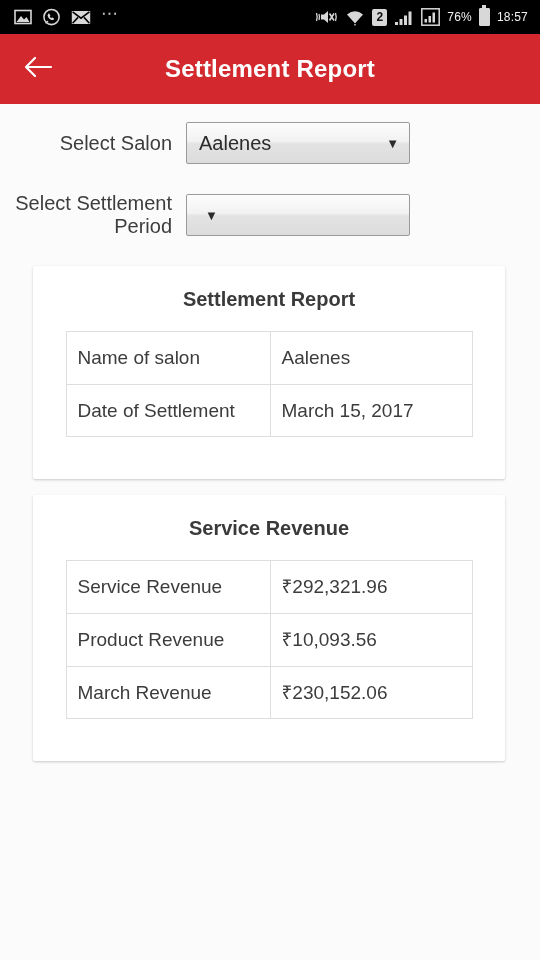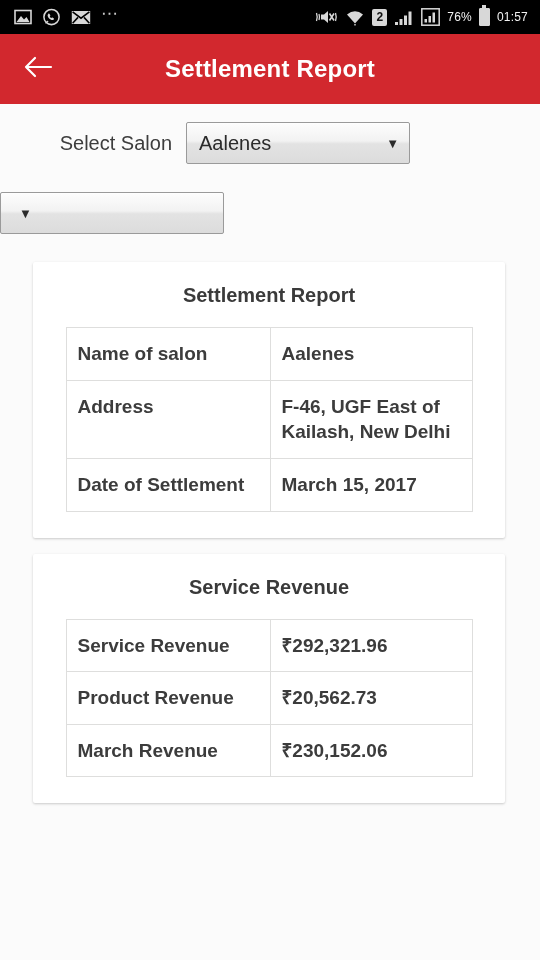--- a/index.html
+++ b/index.html
@@ -167,24 +167,23 @@
   }
   .card-title {
     text-align: center;
     font-size: 20px;
     font-weight: bold;
     color: #3a3a3a;
     margin-bottom: 20px;
   }
   .rep-table {
     width: 406px;
-    margin: 0 auto;
+    margin: 16px auto;
     border-collapse: collapse;
     table-layout: fixed;
-    font-weight: bold;
   }
   .rep-table td {
     border: 1px solid #dededd;
     padding: 13px 10px 13px 11px;
     font-size: 19px;
     color: #3c3c3c;
     vertical-align: top;
     line-height: 1.35;
   }
   .rep-table td.k { width: 204px; }
@@ -246,21 +245,21 @@
     <span class="sb-ico">
       <svg width="19" height="18" viewBox="0 0 19 18">
           <rect x="0.8" y="0.8" width="17.4" height="16.4" fill="none" stroke="#d8d8d8" stroke-width="1.5"></rect>
           <rect x="3.5" y="11" width="2.5" height="3.5" fill="#d8d8d8"></rect>
           <rect x="7.5" y="8" width="2.5" height="6.5" fill="#d8d8d8"></rect>
           <rect x="11.5" y="4.5" width="2.5" height="10" fill="#d8d8d8"></rect>
         </svg>
     </span>
     <span class="sb-text">76%</span>
     <span class="battery"></span>
-    <span class="sb-text">01:57</span>
+    <span class="sb-text">18:57</span>
   </div>
 </div>
 
 <div class="appbar">
   <div class="back-btn">
     <span>
       <svg width="30" height="24" viewBox="0 0 30 24">
           <path d="M28 12 H3 M12 3 L3 12 L12 21" fill="none" stroke="#ffffff" stroke-width="2.2" stroke-linecap="round" stroke-linejoin="round"></path>
         </svg>
     </span>
@@ -272,58 +271,55 @@
 
   <div class="form-row">
     <div class="form-label">Select Salon</div>
     <div class="dropdown">
       <span class="dropdown-value">Aalenes</span>
       <span class="caret">▼</span>
     </div>
   </div>
 
   <div class="form-row">
+    <div class="form-label">Select Settlement Period</div>
     <div class="dropdown">
       <span class="caret">▼</span>
     </div>
   </div>
 
 </div>
 
 <div class="card">
   <div class="card-title">Settlement Report</div>
   <table class="rep-table">
     <tbody>
       <tr>
         <td class="k">Name of salon</td>
         <td class="v">Aalenes</td>
       </tr>
       <tr>
-        <td class="k">Address</td>
-        <td class="v">F-46, UGF East of Kailash, New Delhi</td>
-      </tr>
-      <tr>
         <td class="k">Date of Settlement</td>
         <td class="v">March 15, 2017</td>
       </tr>
     </tbody>
   </table>
 </div>
 
 <div class="card">
   <div class="card-title">Service Revenue</div>
   <table class="rep-table">
     <tbody>
       <tr>
         <td class="k">Service Revenue</td>
         <td class="v">₹292,321.96</td>
       </tr>
       <tr>
         <td class="k">Product Revenue</td>
-        <td class="v">₹20,562.73</td>
+        <td class="v">₹10,093.56</td>
       </tr>
       <tr>
         <td class="k">March Revenue</td>
         <td class="v">₹230,152.06</td>
       </tr>
     </tbody>
   </table>
 </div>
 
 </body></html>

